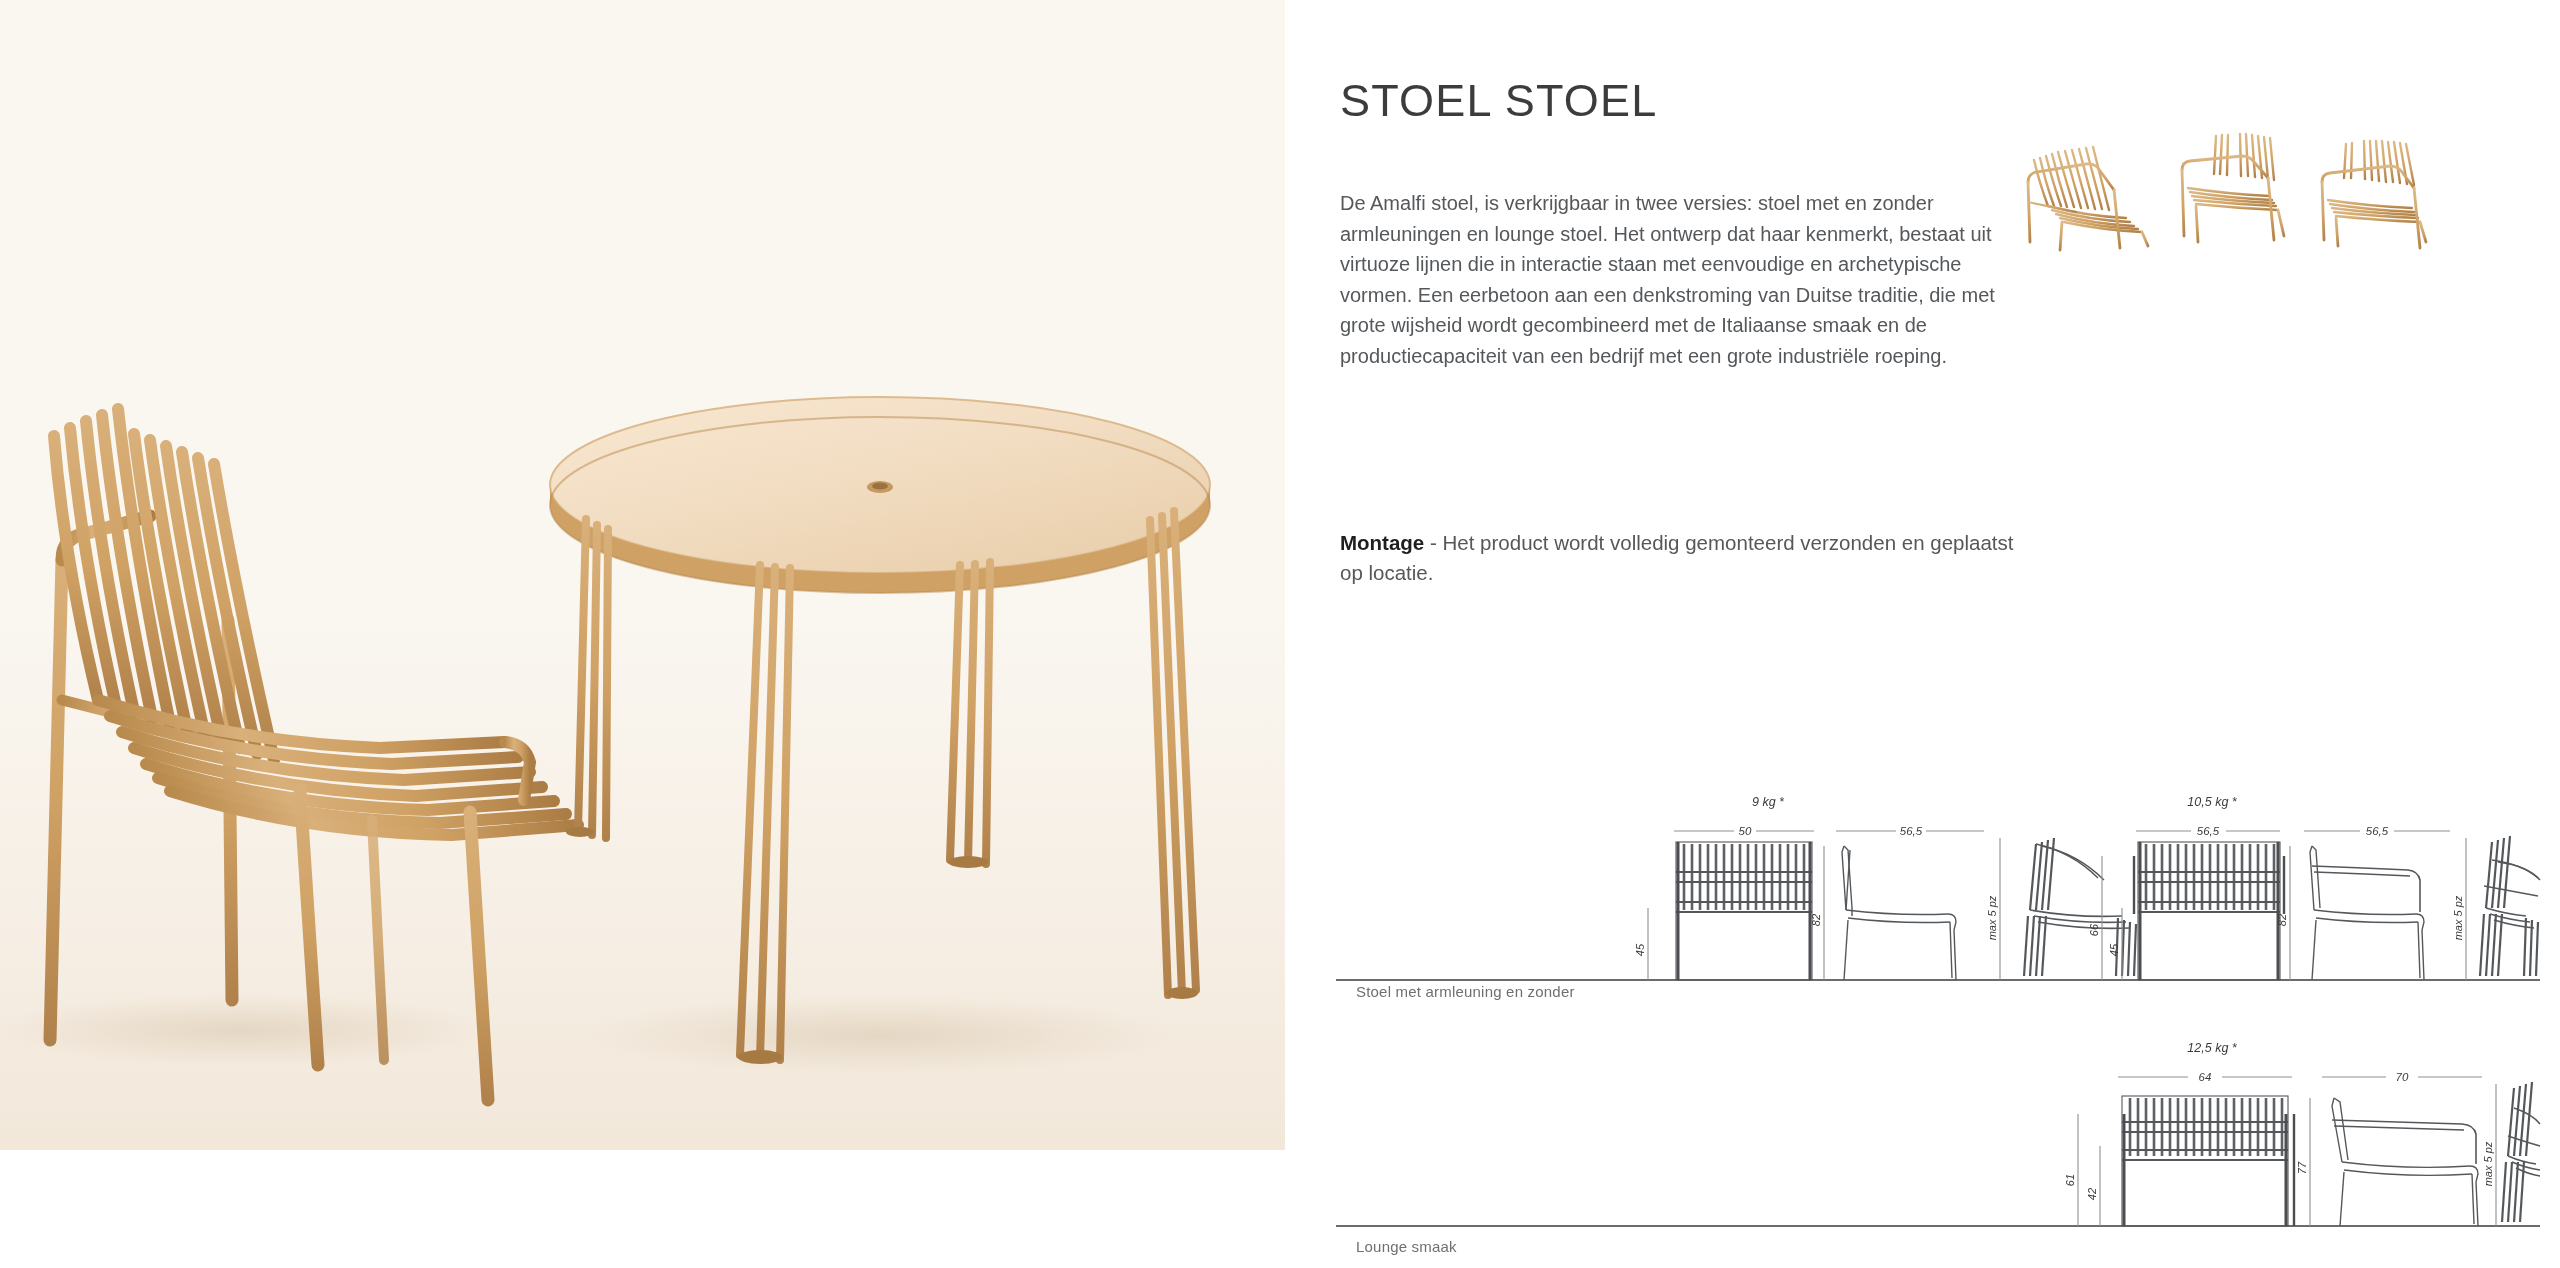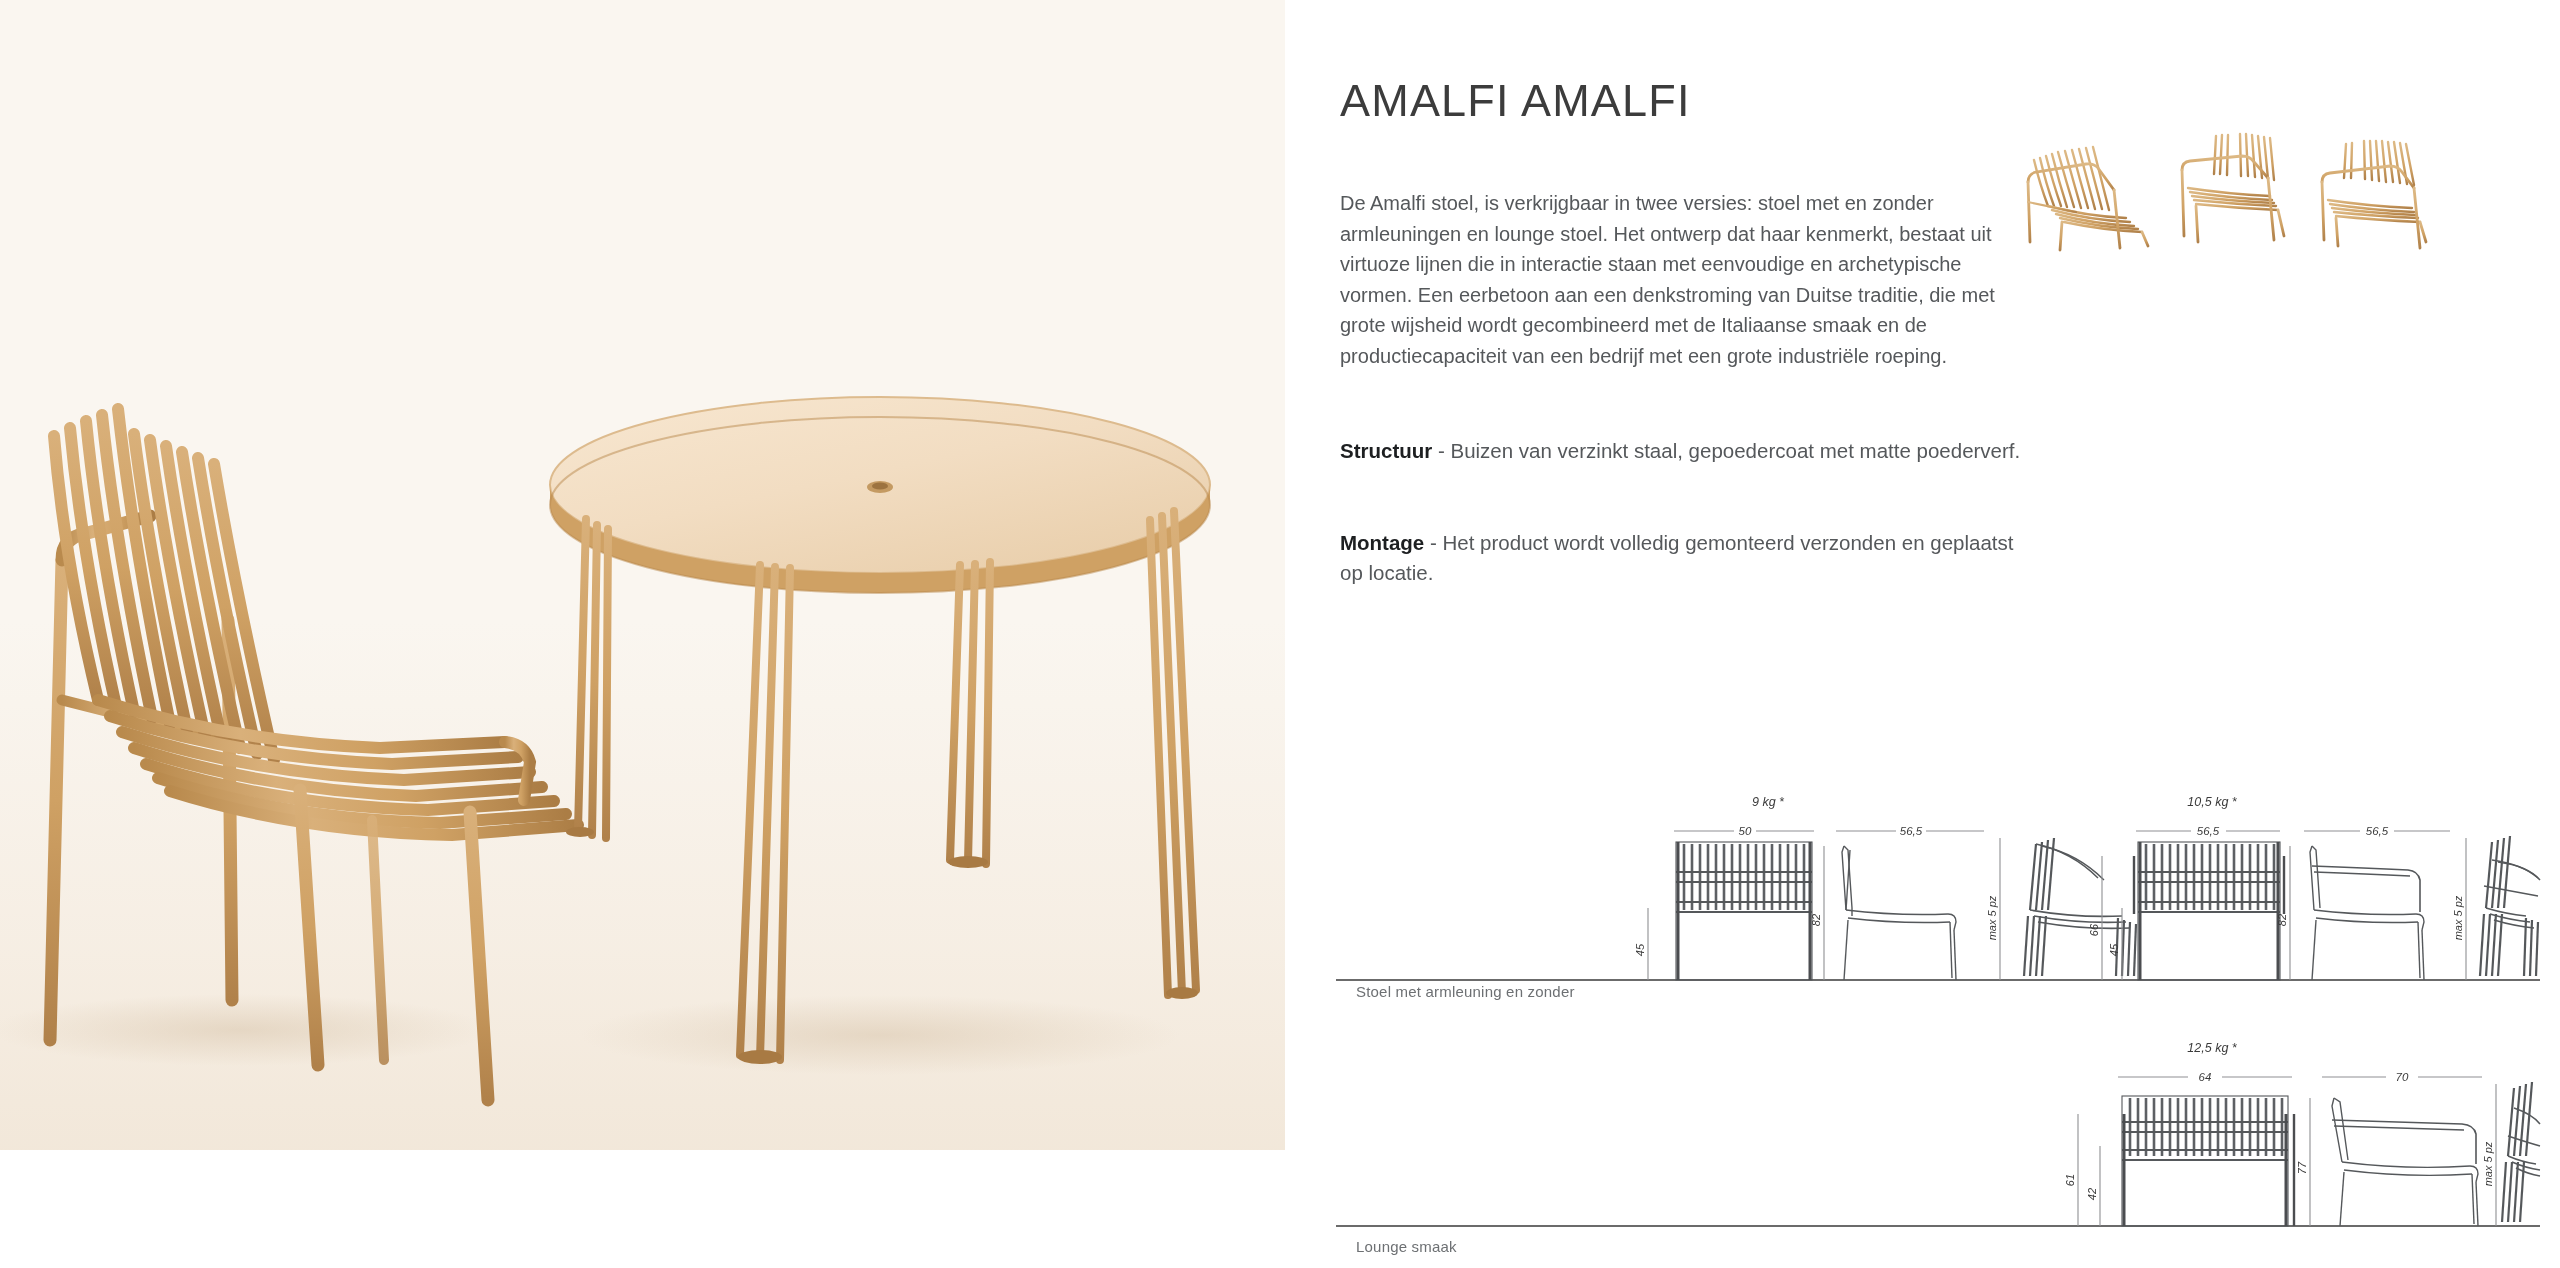--- a/index.html
+++ b/index.html
@@ -152,27 +152,24 @@
           <ellipse cx="760" cy="1057" rx="22" ry="7"></ellipse>
           <ellipse cx="968" cy="862" rx="20" ry="6"></ellipse>
           <ellipse cx="1182" cy="993" rx="16" ry="6"></ellipse>
         </g>
       </g>
     </svg>
   </div>
 
   <div class="right">
 
-    <h1 class="title">AMALFI AMALFI</h1>
+    <h1 class="title">STOEL STOEL</h1>
 
     <p class="body-copy">De Amalfi stoel, is verkrijgbaar in twee versies: stoel met en zonder armleuningen en lounge stoel. Het ontwerp dat haar kenmerkt, bestaat uit virtuoze lijnen die in interactie staan met eenvoudige en archetypische vormen. Een eerbetoon aan een denkstroming van Duitse traditie, die met grote wijsheid wordt gecombineerd met de Italiaanse smaak en de productiecapaciteit van een bedrijf met een grote industriële roeping.</p>
 
-    <p class="spec spec-structuur">
-      <b>Structuur</b><span> - </span><span>Buizen van verzinkt staal, gepoedercoat met matte poederverf.</span>
-    </p>
 
     <p class="spec spec-montage">
       <b>Montage</b><span> - </span><span>Het product wordt volledig gemonteerd verzonden en geplaatst op locatie.</span>
     </p>
 
     <div class="trio">
       <svg width="530" height="125" viewBox="0 0 530 125">
         <defs>
           <linearGradient id="t2" x1="0" y1="0" x2="0" y2="1">
             <stop offset="0%" stop-color="#ddb985"></stop>

